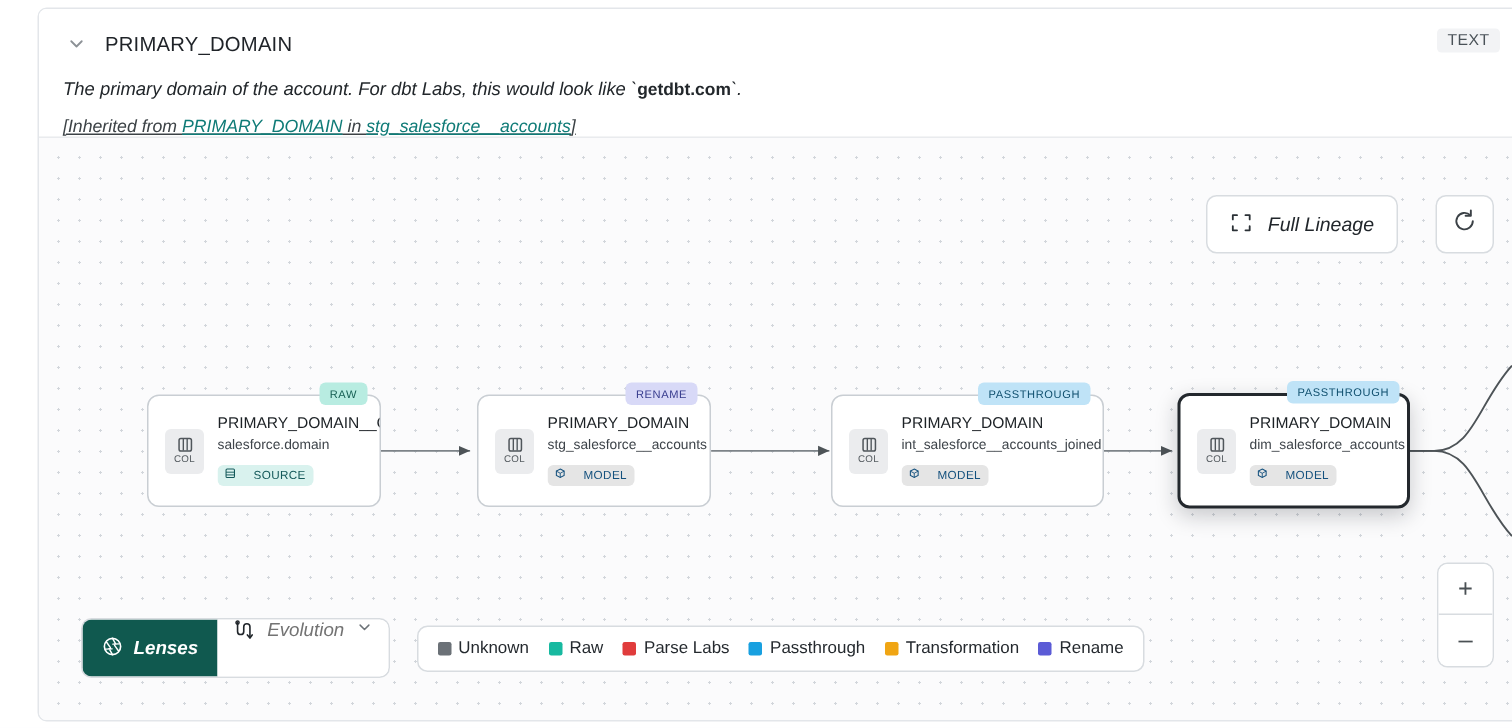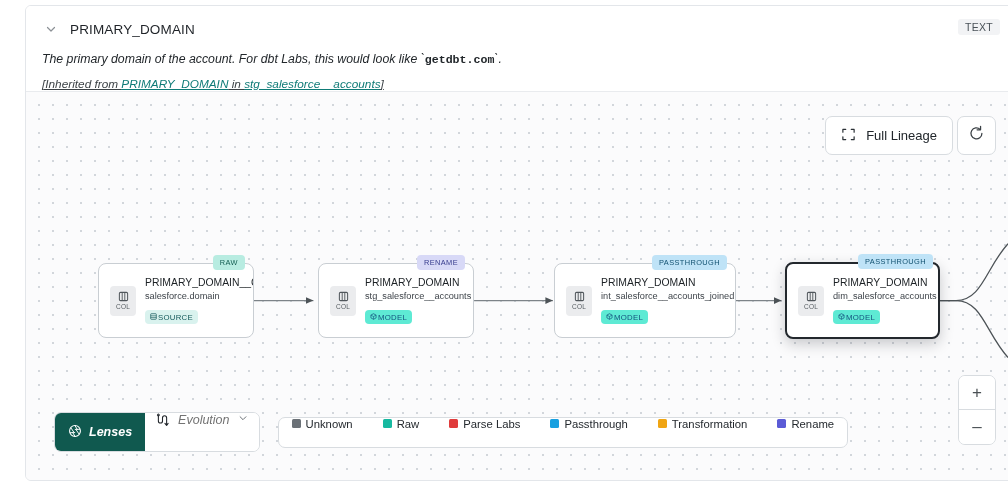--- a/index.html
+++ b/index.html
@@ -57,21 +57,21 @@
     letter-spacing: .3px;
   }
   .desc {
     margin-top: 9px;
     font-size: 12.3px;
     font-style: italic;
     color: #22272b;
     line-height: 1.35;
   }
   .desc code {
-    font-family: Liberation Mono, monospace;
+    font-family: Liberation Sans, sans-serif;
     font-style: normal;
     font-weight: bold;
     font-size: 11.6px;
   }
   .inherit {
     margin-top: 9px;
     font-size: 11.8px;
     font-style: italic;
     color: #3c4246;
     text-decoration: underline;
@@ -93,24 +93,25 @@
     background-size: 14px 14px;
     background-position: 6px 6px;
     overflow: hidden;
   }
 
   .edge-layer { position: absolute; inset: 0; pointer-events: none; }
 
   
   .top-controls {
     position: absolute;
-    right: 20px; top: 24px;
+    right: 20px; top: 38px;
     display: flex;
-    gap: 4px;
+    gap: 25px;
     z-index: 5;
+    font-style: italic;
   }
   .btn-lineage {
     display: flex; align-items: center; gap: 10px;
     height: 39px;
     padding: 0 15px;
     background: #ffffff;
     border: 1px solid #d8dce0;
     border-radius: 7px;
     font-size: 13px;
     color: #21262b;
@@ -181,28 +182,28 @@
     margin-bottom: 3px;
     white-space: nowrap;
   }
   .node-sub {
     font-size: 9.2px;
     color: #3e444a;
     margin-bottom: 5px;
     white-space: nowrap;
   }
   .node-tag {
-    display: inline-flex; align-items: center; gap: 1px;
+    display: inline-flex; align-items: center; gap: 12px;
     font-size: 7.8px;
     letter-spacing: .25px;
     padding: 2.5px 5px;
     border-radius: 4px;
   }
   .tag-source { background: #d9f2ee; color: #14595a; }
-  .tag-model  { background: #5eead4; color: #14517e; }
+  .tag-model  { background: #e5e5e5; color: #14517e; }
 
   .node-badge {
     position: absolute;
     top: -9px;
     font-size: 7.4px;
     letter-spacing: .4px;
     padding: 3px 7px;
     border-radius: 4px;
     z-index: 4;
   }
@@ -241,22 +242,22 @@
     display: flex; align-items: flex-start; gap: 8px;
     padding: 0 11px 0 10px;
     font-size: 12.5px;
     color: #737373;
     cursor: pointer;
     background: #ffffff;
   }
   .evolution-btn .caret { color: #6d7378; font-size: 10px; }
 
   .legend {
-    display: flex; align-items: flex-start;
-    gap: 30px;
+    display: flex; align-items: center;
+    gap: 13px;
     height: 31px;
     padding: 0 13px;
     background: #ffffff;
     border: 1px solid #d8dce0;
     border-radius: 7px;
   }
   .legend-item { display: flex; align-items: center; gap: 5px; }
   .legend-sw { width: 9px; height: 9px; border-radius: 1.5px; flex: 0 0 auto; }
   .legend-lbl { font-size: 11.3px; color: #24292e; }
 </style>

